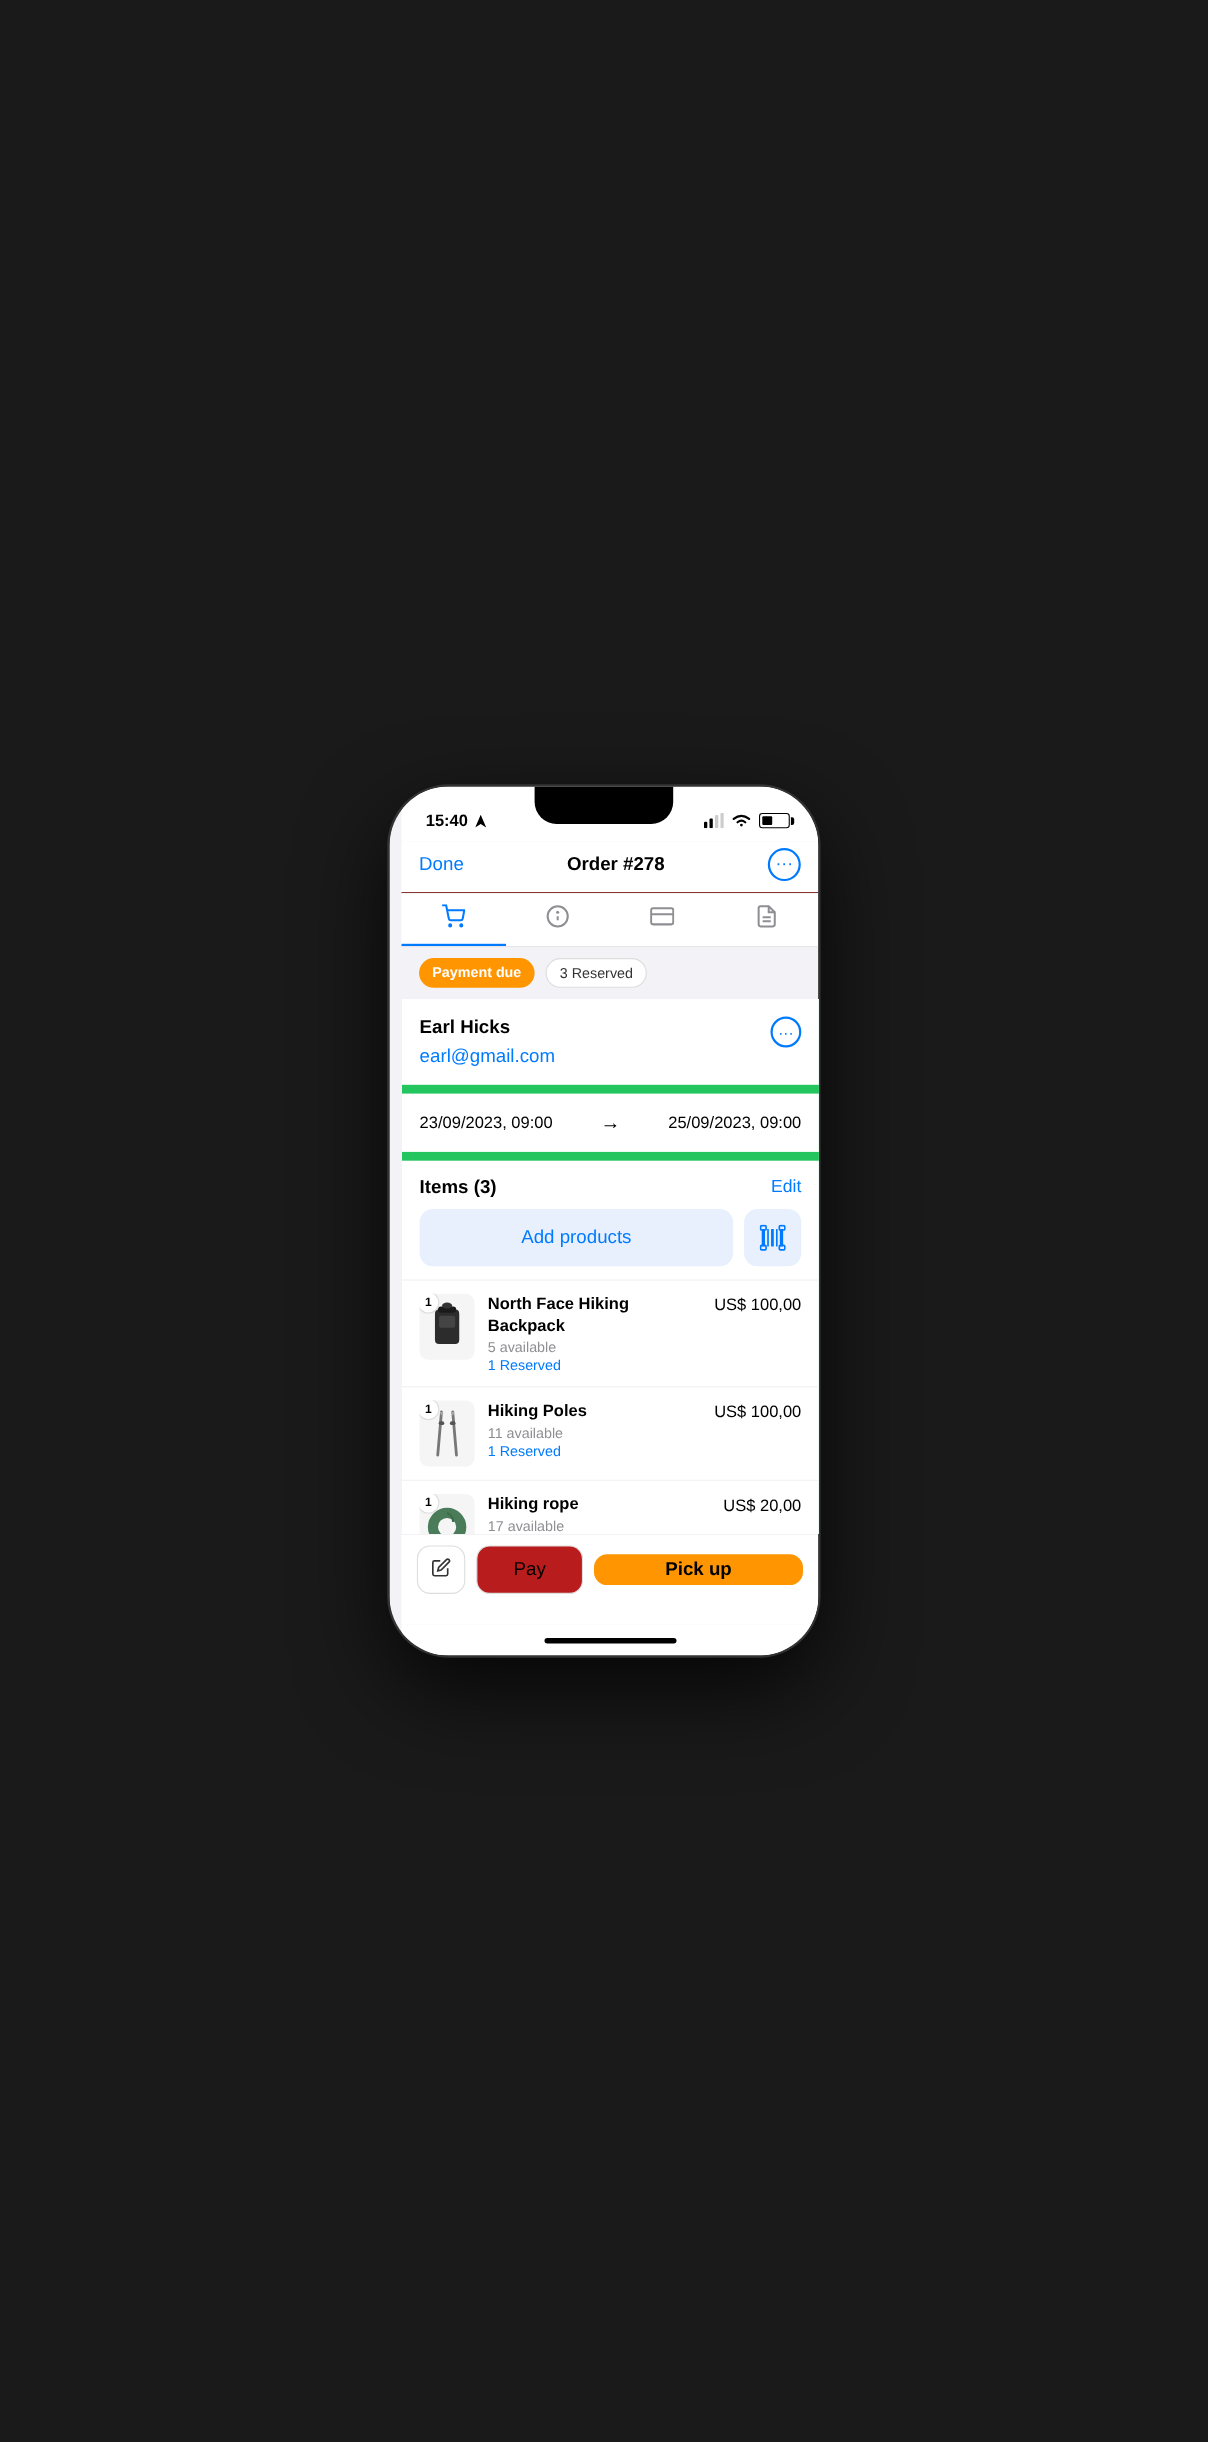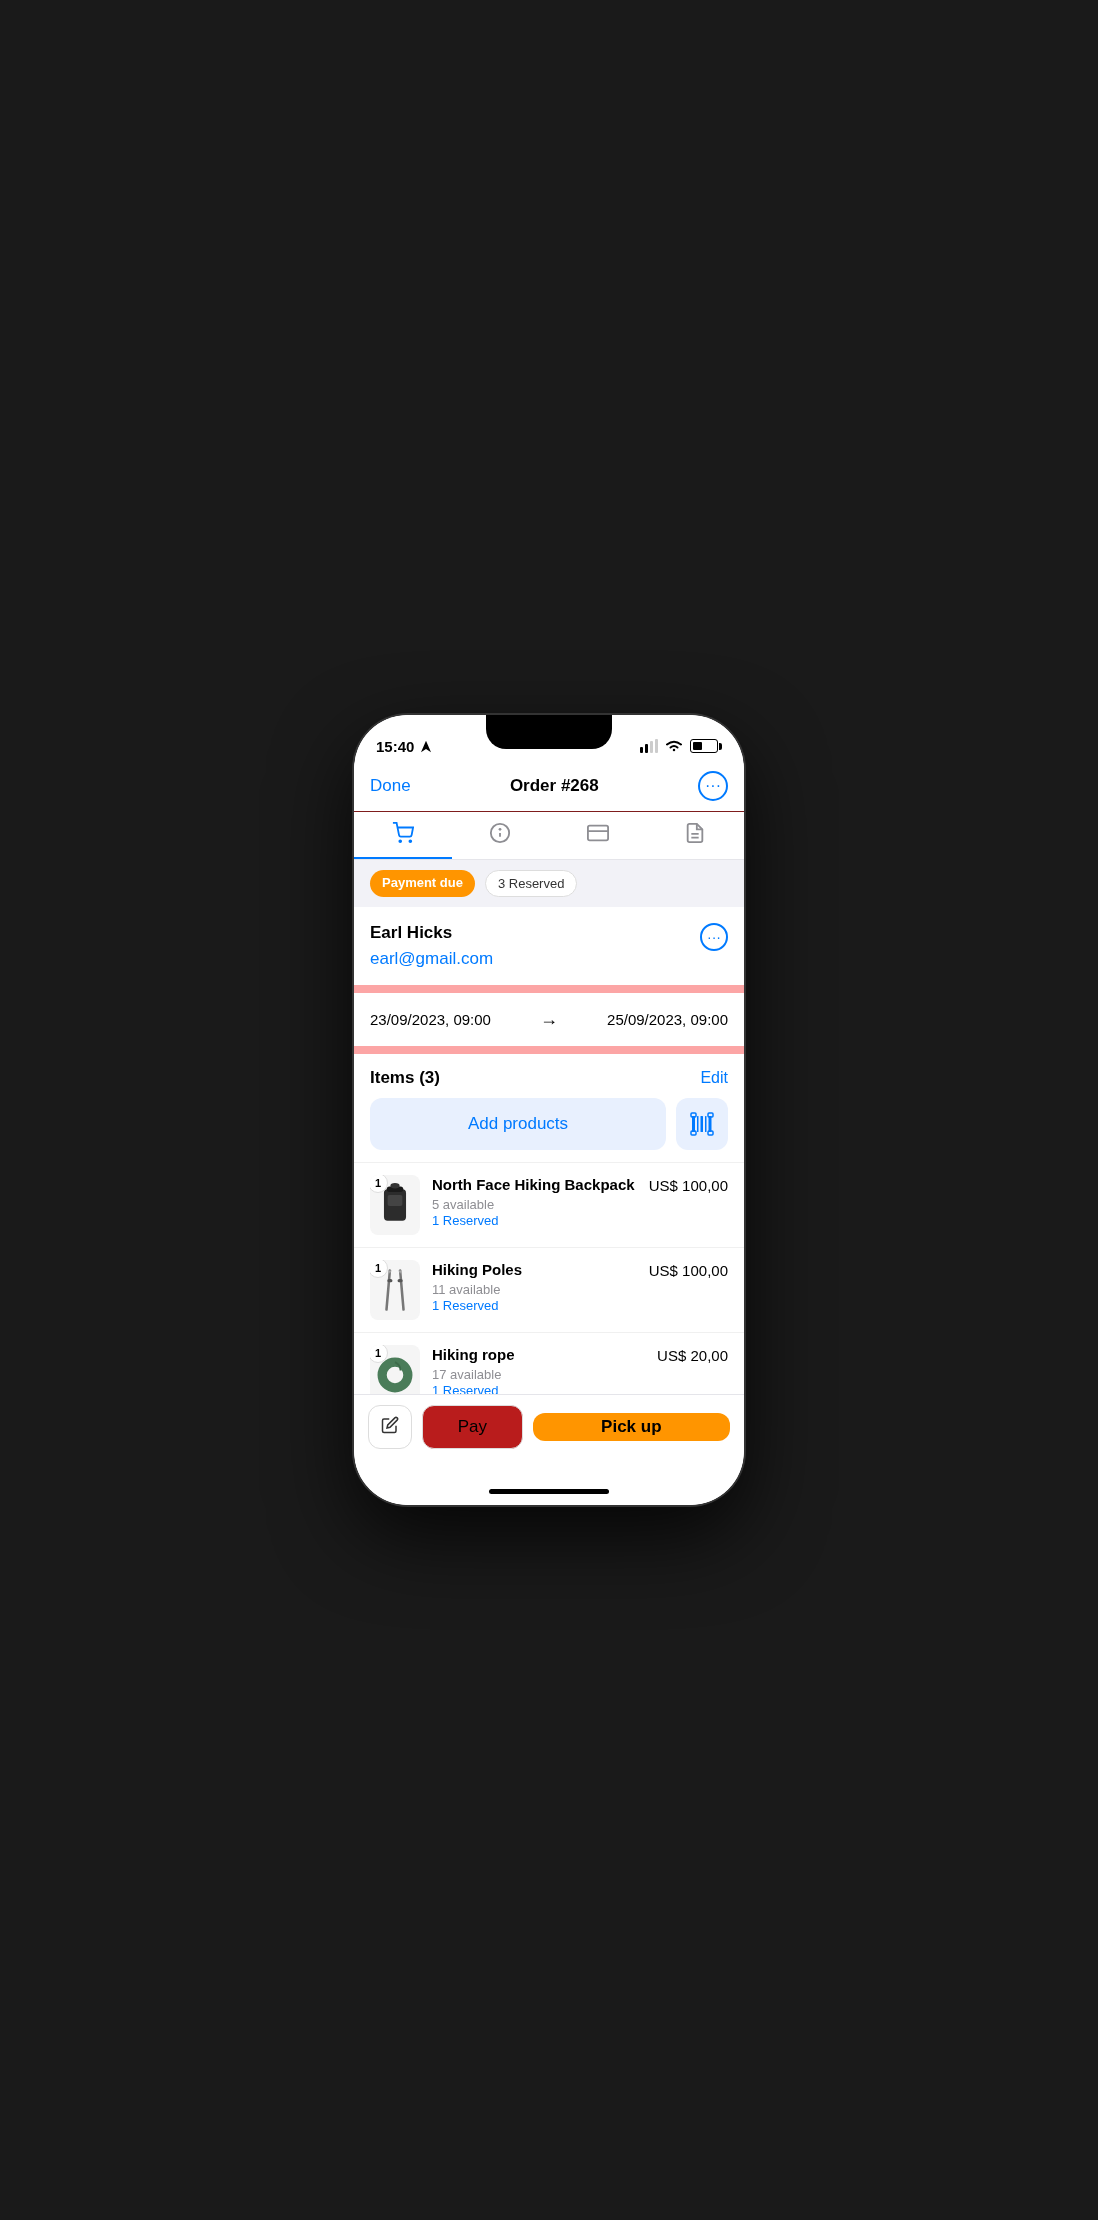--- a/index.html
+++ b/index.html
@@ -25,20 +25,21 @@
     }
 
     .phone-screen {
       position: absolute;
       top: 0; left: 0; right: 0; bottom: 0;
       background: #f2f2f7;
       border-radius: 52px;
       overflow: hidden;
       display: flex;
       flex-direction: column;
+      padding-left: 11px;
     }
 
     
     .status-bar {
       background: #fff;
       height: 50px;
       display: flex;
       align-items: center;
       justify-content: space-between;
       padding: 12px 22px 0;
@@ -170,21 +171,21 @@
       font-weight: 500;
       padding: 5px 12px;
       border-radius: 20px;
       border: 1px solid #ddd;
     }
 
     
     .content-scroll {
       flex: 1;
       overflow-y: auto;
-      background: #fca5a5;
+      background: #22c55e;
     }
 
     
     .customer-card {
       background: #fff;
       margin: 0;
       padding: 16px;
       display: flex;
       align-items: flex-start;
       justify-content: space-between;
@@ -472,21 +473,21 @@
           <div style="position:relative;width:28px;height:14px;border:1.5px solid #000;border-radius:3px;display:flex;align-items:center;padding:2px;">
             <div style="width:40%;height:100%;background:#000;border-radius:1px;"></div>
           </div>
           <div style="width:3px;height:7px;background:#000;border-radius:0 2px 2px 0;"></div>
         </div>
       </div>
     </div>
 
     <div class="nav-bar">
       <span class="nav-done">Done</span>
-      <span class="nav-title">Order #268</span>
+      <span class="nav-title">Order #278</span>
       <div class="nav-more">
         <span>···</span>
       </div>
     </div>
 
     <div class="tab-bar">
       <div class="tab-item active">
         <span class="tab-icon">
           <svg viewBox="0 0 24 24" width="22" height="22" fill="none" stroke="#007aff" stroke-width="2">
             <circle cx="9" cy="21" r="1" fill="#007aff"></circle>

